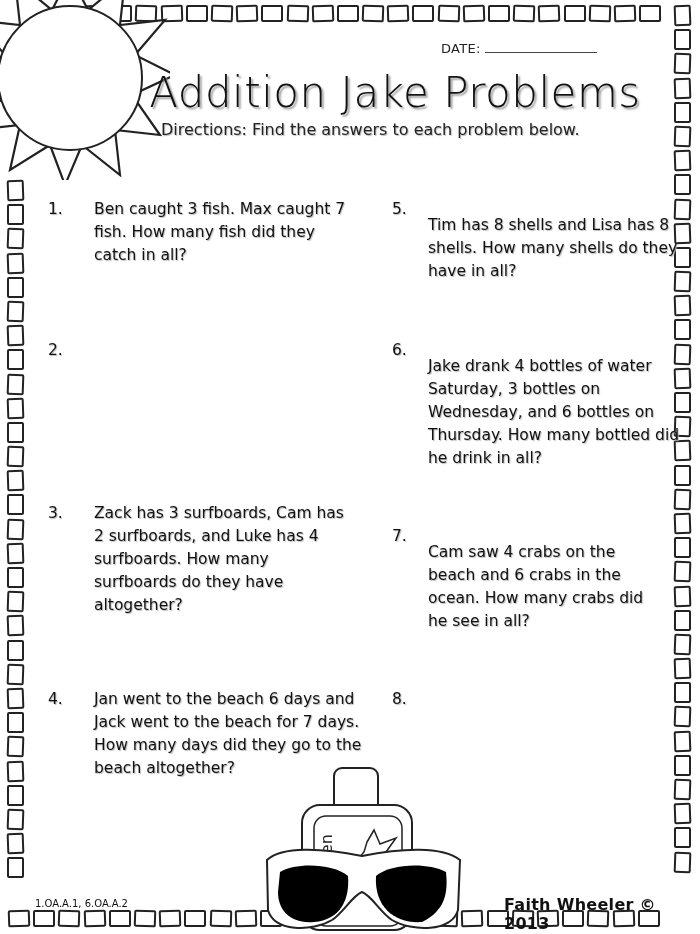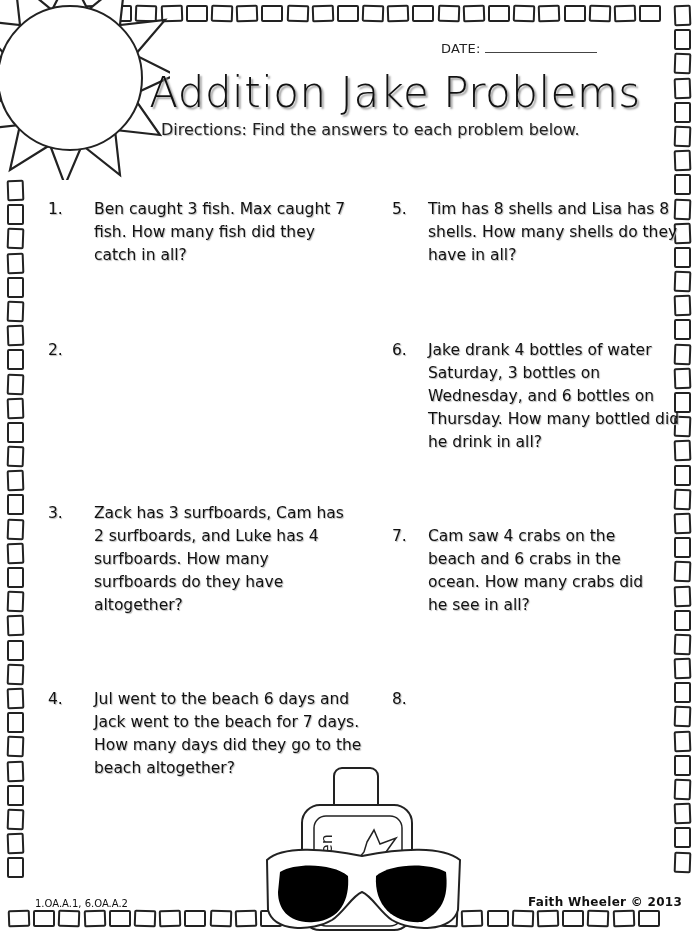--- a/index.html
+++ b/index.html
@@ -19,23 +19,23 @@
     .title { position:absolute; left:0; width:700px; top:68px; text-align:center; font-size:42px; letter-spacing:0.5px; font-family:"DejaVu Sans", sans-serif; font-weight:300; color:#111; text-shadow:2px 2px 2px #999; }
     .title span { padding-left:90px; }
     .directions { position:absolute; left:161px; top:120px; font-size:16px; color:#222; text-shadow:1px 1px 1px #bbb; }
     .problem { position:absolute; font-size:15.5px; line-height:23px; color:#111; text-shadow:1px 1px 1px #bbb; }
     .problem .num { position:absolute; left:0; top:0; }
     .problem .text { display:block; }
     .p-left .num { left:0; }
     .p-left { left:48px; width:330px; }
     .p-left .text { margin-left:46px; }
     .p-right { left:392px; width:300px; }
-    .p-right .text { margin-left:36px; }
+    .p-right .text { margin-left:36px;margin-top:16px; }
     .footer-std { position:absolute; left:35px; top:898px; font-size:10px; color:#111; }
-    .footer-credit { position:absolute; left:528px; top:895px; font-size:12px; font-weight:bold; letter-spacing:0.3px; color:#111; }
+    .footer-credit { position:absolute; left:504px; top:895px; font-size:16px; font-weight:bold; letter-spacing:0.3px; color:#111; }
     .art { position:absolute; left:262px; top:760px; width:200px; height:174px; }
   </style>
 </head>
 <body>
 
 <div class="page">
 
   <div class="border-row" style="left:85px; top:5px;" id="btop">
       <div class="sq" style="transform: rotate(-2deg);"></div>
       <div class="sq" style="transform: rotate(0deg);"></div>
@@ -176,21 +176,21 @@
   </div>
   <div class="problem p-left" style="top:339px;">
     <span class="num">2.</span>
   </div>
   <div class="problem p-left" style="top:502px;">
     <span class="num">3.</span>
     <span class="text" style="width:260px;">Zack has 3 surfboards, Cam has 2 surfboards, and Luke has 4 surfboards.  How many surfboards do they have altogether?</span>
   </div>
   <div class="problem p-left" style="top:688px;">
     <span class="num">4.</span>
-    <span class="text" style="width:268px;">Jul went to the beach 6 days and Jack went to the beach for 7 days.  How many days did they go to the beach altogether?</span>
+    <span class="text" style="width:268px;">Jan went to the beach 6 days and Jack went to the beach for 7 days.  How many days did they go to the beach altogether?</span>
   </div>
 
   <div class="problem p-right" style="top:198px;">
     <span class="num">5.</span>
     <span class="text" style="width:250px;">Tim has 8 shells and Lisa has 8 shells.  How many shells do they have in all?</span>
   </div>
   <div class="problem p-right" style="top:339px;">
     <span class="num">6.</span>
     <span class="text" style="width:262px;">Jake drank 4 bottles of water Saturday, 3 bottles on Wednesday, and 6 bottles on Thursday.  How many bottled did he drink in all?</span>
   </div>

